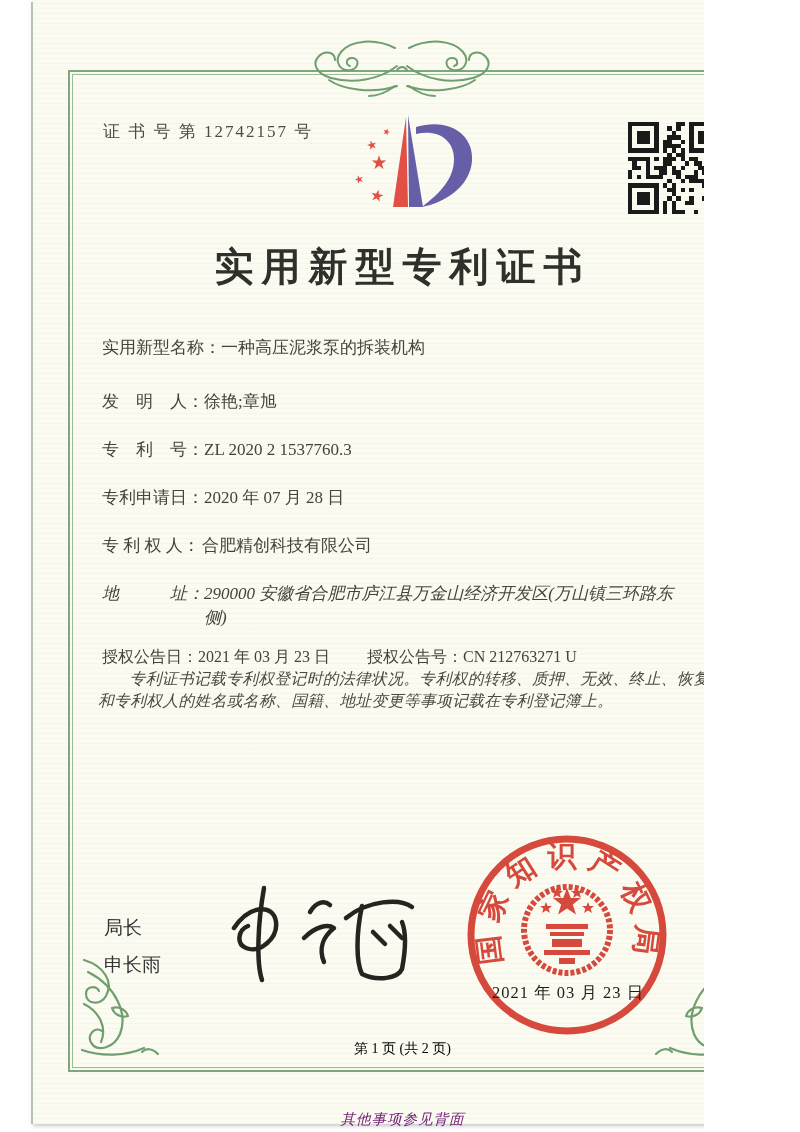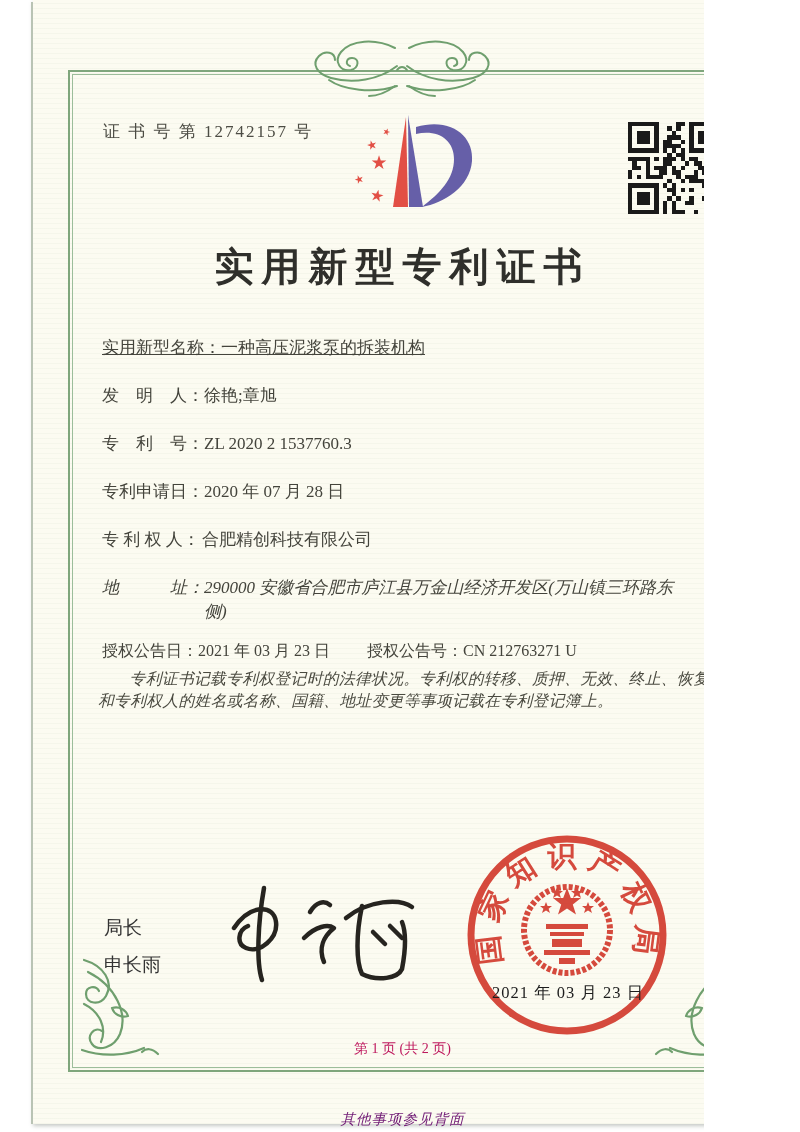--- a/index.html
+++ b/index.html
@@ -18,35 +18,35 @@
   .orn-top{left:283px;top:36px;}
   .orn-bl{left:76px;top:956px;}
   .orn-br{left:652px;top:956px;}
   .cert-no{position:absolute;left:103px;top:120px;font-size:17px;letter-spacing:2px;color:#4c4c44;}
   .logo{position:absolute;left:332px;top:103px;}
   .qr{position:absolute;left:628px;top:122px;width:92px;height:92px;}
   .title{position:absolute;left:68px;top:240px;width:669px;margin:0;text-align:center;
          font-size:39px;font-weight:600;letter-spacing:8px;color:#2f2f2b;font-family:Liberation Serif, serif;}
   .fields{position:absolute;left:102px;top:336px;width:578px;font-size:17px;line-height:24px;color:#44443c;}
   .row{display:flex;margin-bottom:24px;}
-  .row.first{margin-bottom:24px;text-decoration:underline;}
+  .row.first{margin-bottom:30px;}
   .row.addr{margin-bottom:15px;font-style:italic;}
   .lab{flex:0 0 auto;min-width:100px;white-space:nowrap;}
   .val{flex:1 1 auto;max-width:472px;}
   .grant-row{display:flex;font-size:16px;gap:16px;}
   .grant-row .pair2{margin-left:21px;}
   .paras{position:absolute;left:98px;top:668px;width:624px;font-size:15.8px;line-height:22px;
          font-style:italic;color:#4a4a40;letter-spacing:.3px;}
   .paras p{margin:0 0 5px 0;text-indent:2em;}
   .signer{position:absolute;left:104px;top:916px;font-size:19px;line-height:24px;color:#333;}
   .signer .name{margin-top:13px;}
   .signature{position:absolute;left:212px;top:874px;}
   .seal{position:absolute;left:462px;top:830px;opacity:.92;}
   .seal-date{position:absolute;left:492px;top:982px;font-size:16.5px;letter-spacing:1px;color:#1d1d1d;z-index:5;}
-  .page-info{position:absolute;left:68px;top:1040px;width:669px;text-align:center;font-size:14px;color:#be185d;}
+  .page-info{position:absolute;left:68px;top:1040px;width:669px;text-align:center;font-size:14px;color:#000000;}
   .back-note{position:absolute;left:68px;top:1110px;width:669px;text-align:center;font-size:14.5px;
              font-style:italic;color:#701a75;letter-spacing:1px;}
   .green-stroke{stroke:#6f9f6e;fill:none;stroke-linecap:round;stroke-linejoin:round;}
 </style>
 </head>
 <body>
 
 <div class="page">
 
   <div class="paper"></div>

